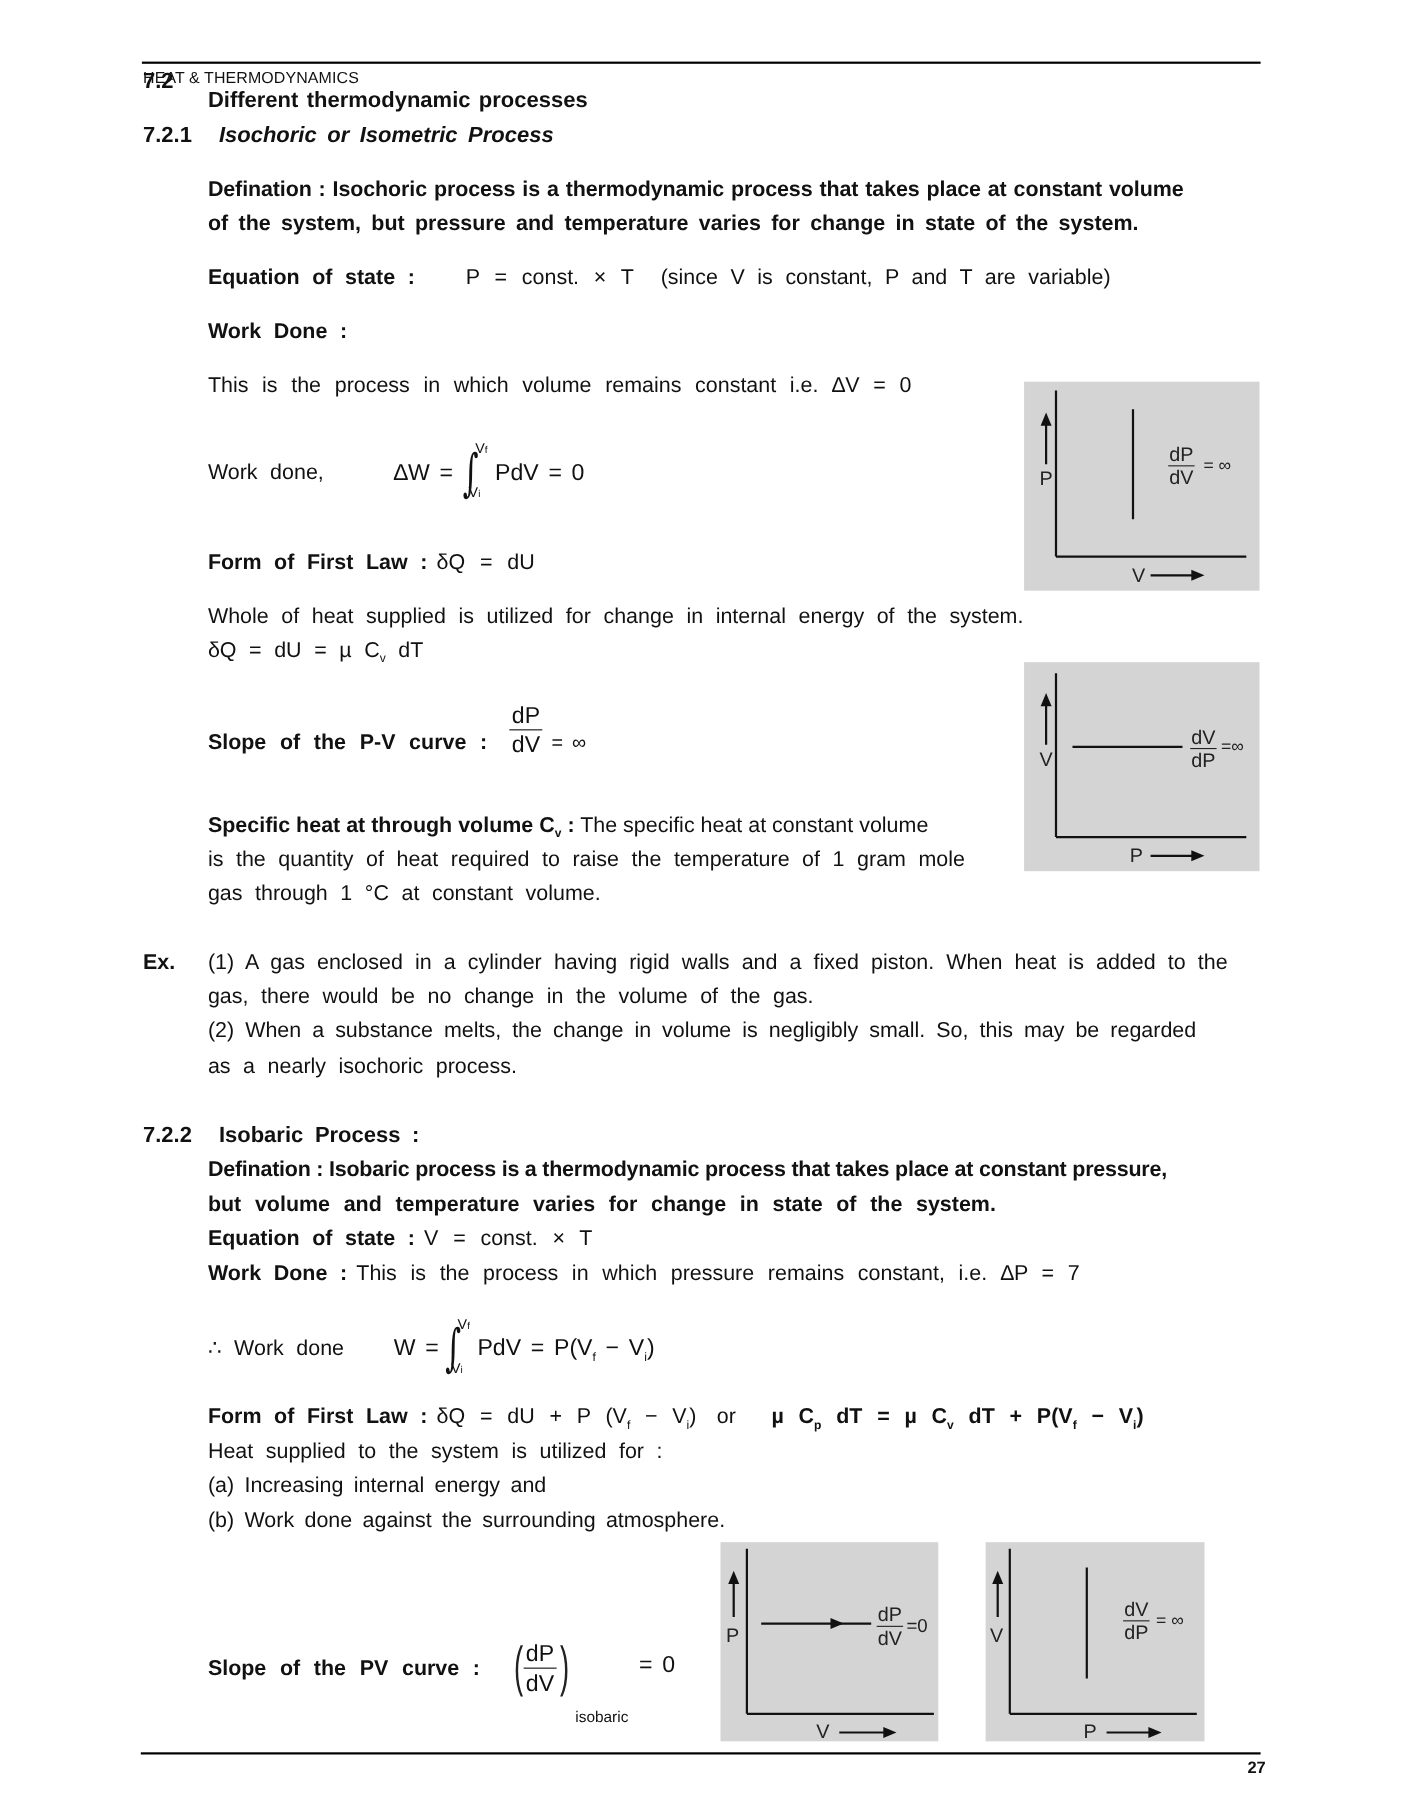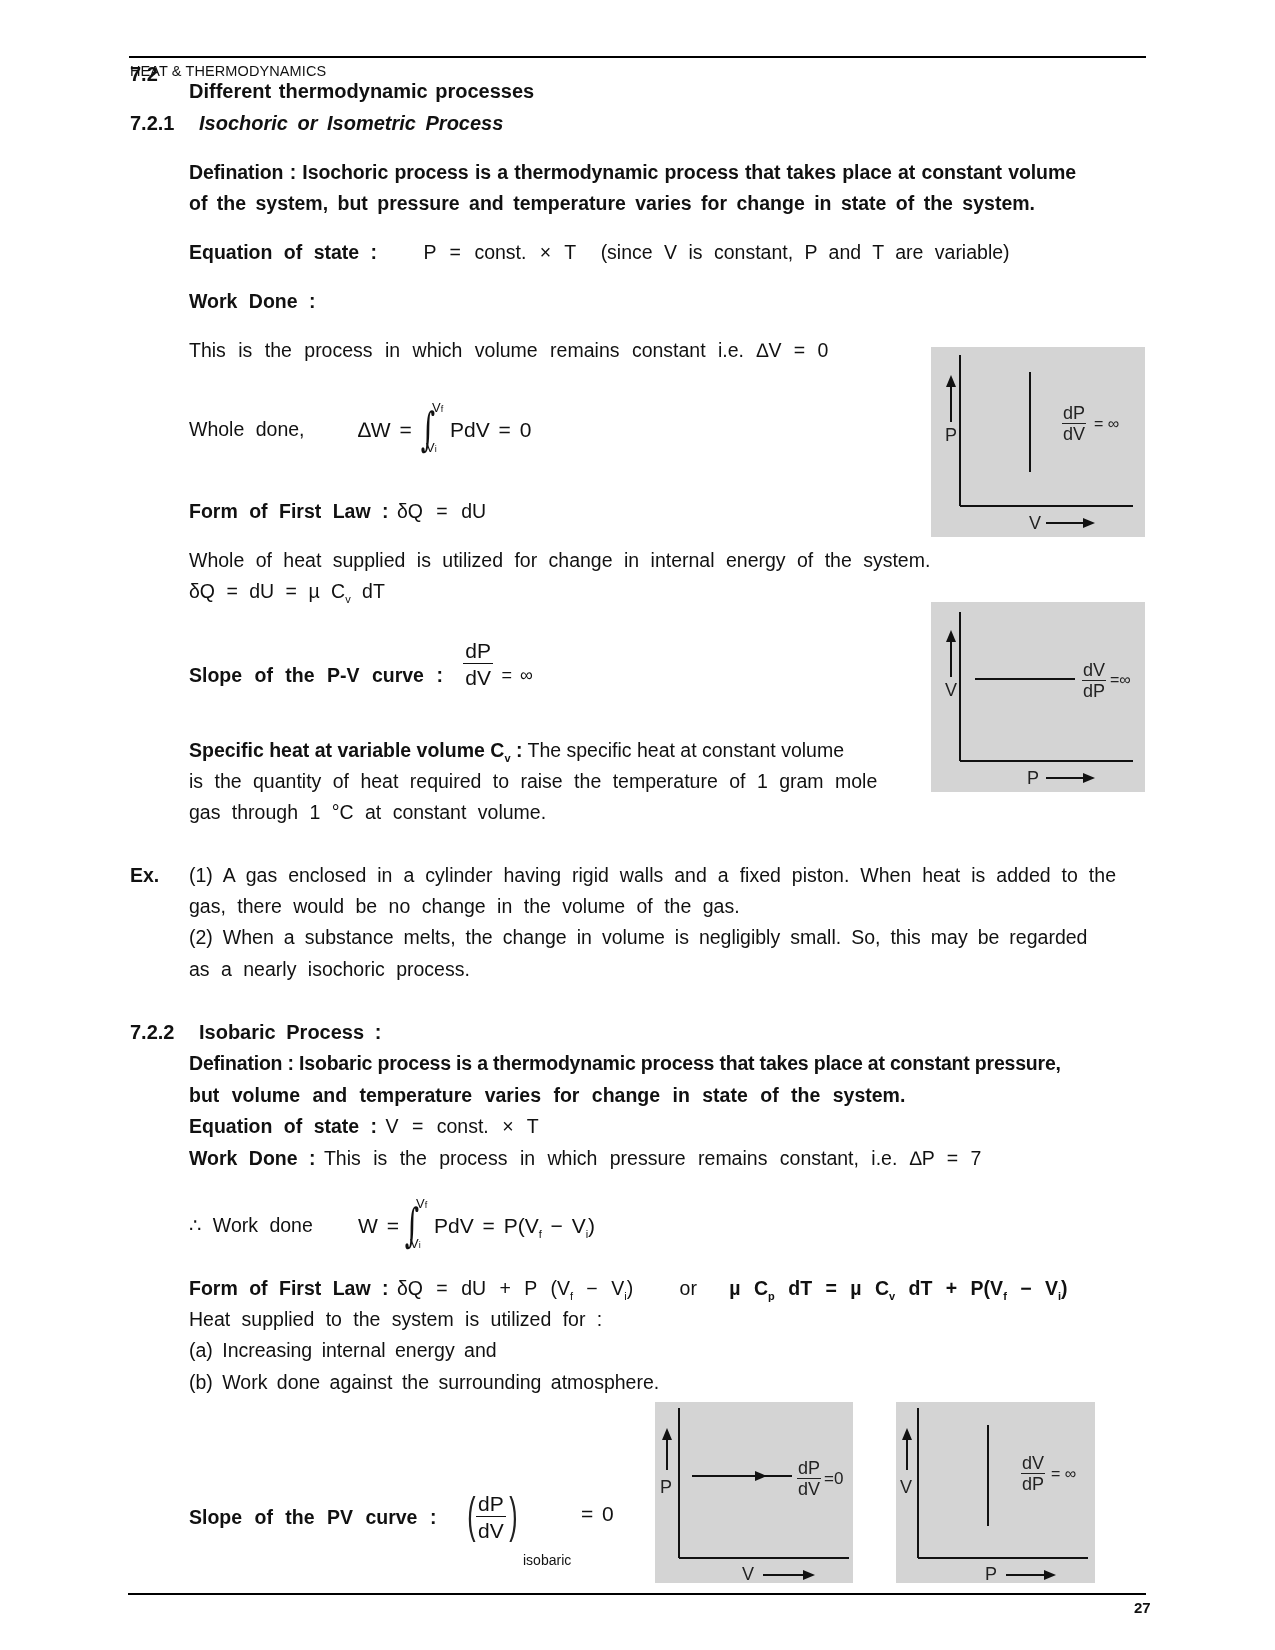--- a/index.html
+++ b/index.html
@@ -41,21 +41,21 @@
 
 <div class="abs body" style="left:189px; top:241px;">
   <span class="b" style="word-spacing:6px;">Equation of state :</span>
   <span style="word-spacing:8px;margin-left:38px;">P = const. × T</span>
   <span style="margin-left:16px; word-spacing:6px;">(since V is constant, P and T are variable)</span>
 </div>
 
 <div class="abs body b" style="left:189px; top:290px; word-spacing:6px;">Work Done :</div>
 <div class="abs body" style="left:189px; top:339px; word-spacing:7px;">This is the process in which volume remains constant i.e. ∆V = 0</div>
 
-<div class="abs body" style="left:189px; top:418px; word-spacing:6px;">Whole done,</div>
+<div class="abs body" style="left:189px; top:418px; word-spacing:6px;">Work done,</div>
 <div class="abs body" style="left:358px; top:402px; height:56px; font-size:21px;">
   <span style="position:absolute; left:0; top:16px;">∆W =</span>
   <span style="position:absolute; left:58px; top:0; font-size:46px; font-family:'DejaVu Serif',serif; transform:scaleX(0.6);">∫</span>
   <span class="lim" style="left:74px; top:-2px;"><span>V</span><span style="font-size:9px;">f</span></span>
   <span class="lim" style="left:68px; top:38px;"><span>V</span><span style="font-size:9px;">i</span></span>
   <span style="position:absolute; left:92px; top:16px;">PdV = 0</span>
 </div>
 
 <div class="abs body" style="left:189px; top:500px;">
   <span class="b" style="word-spacing:6px;">Form of First Law :</span>
@@ -70,21 +70,21 @@
 <div class="abs body" style="left:189px; top:662px;">
   <span class="b" style="word-spacing:7px; vertical-align:middle;">Slope of the P-V curve :</span>
   <span class="frac" style="font-size:21px; margin-left:12px; margin-top:-22px;">
     <span class="num">dP</span>
     <span class="den">dV</span>
   </span>
   <span style="vertical-align:middle; font-size:18px;">= ∞</span>
 </div>
 
 <div class="abs body" style="left:189px; top:739px; word-spacing:0;">
-  <span class="b"><span>Specific heat at variable volume C</span><span class="sub">v</span><span> :</span></span>
+  <span class="b"><span>Specific heat at through volume C</span><span class="sub">v</span><span> :</span></span>
   <span>The specific heat at constant volume</span>
 </div>
 <div class="abs body" style="left:189px; top:770px; word-spacing:6px;">is the quantity of heat required to raise the temperature of 1 gram mole</div>
 <div class="abs body" style="left:189px; top:801px; word-spacing:6px;">gas through 1 °C at constant volume.</div>
 
 <div class="fig" style="left:931px; top:347px; width:214px; height:190px;">
   <svg width="214" height="190">
     <line x1="29" y1="8" x2="29" y2="159" stroke="#111" stroke-width="2"></line>
     <line x1="29" y1="159" x2="202" y2="159" stroke="#111" stroke-width="2"></line>
     <line x1="20" y1="75" x2="20" y2="36" stroke="#111" stroke-width="2"></line>
@@ -148,21 +148,21 @@
   <span style="position:absolute; left:0; top:16px;">W =</span>
   <span style="position:absolute; left:42px; top:0; font-size:46px; font-family:'DejaVu Serif',serif; transform:scaleX(0.6);">∫</span>
   <span class="lim" style="left:58px; top:-2px;"><span>V</span><span style="font-size:9px;">f</span></span>
   <span class="lim" style="left:52px; top:38px;"><span>V</span><span style="font-size:9px;">i</span></span>
   <span style="position:absolute; left:76px; top:16px;"><span>PdV = P(V</span><span class="sub">f</span><span> − V</span><span class="sub">i</span><span>)</span></span>
 </div>
 
 <div class="abs body" style="left:189px; top:1277px;">
   <span class="b" style="word-spacing:6px;">Form of First Law :</span>
   <span style="word-spacing:8px;"><span>δQ = dU + P (V</span><span class="sub">f</span><span> − V</span><span class="sub">i</span><span>)</span></span>
-  <span style="margin-left:38px;">or</span>
+  <span style="margin-left:10px;">or</span>
   <span class="b" style="margin-left:24px; word-spacing:8px;"><span>µ C</span><span class="sub">p</span><span> dT = µ C</span><span class="sub">v</span><span> dT + P(V</span><span class="sub">f</span><span> − V</span><span class="sub">i</span><span>)</span></span>
 </div>
 
 <div class="abs body" style="left:189px; top:1308px; word-spacing:6px;">Heat supplied to the system is utilized for :</div>
 <div class="abs body" style="left:189px; top:1339px; word-spacing:4px;">(a) Increasing internal energy and</div>
 <div class="abs body" style="left:189px; top:1371px; word-spacing:4px;">(b) Work done against the surrounding atmosphere.</div>
 
 <div class="abs body" style="left:189px; top:1490px; height:60px;">
   <span class="b" style="position:absolute; left:0; top:16px; word-spacing:7px;">Slope of the PV curve :</span>
   <span style="position:absolute; left:274px; top:-4px; font-size:50px; font-weight:100; transform:scaleX(0.5); color:#222;">(</span>

